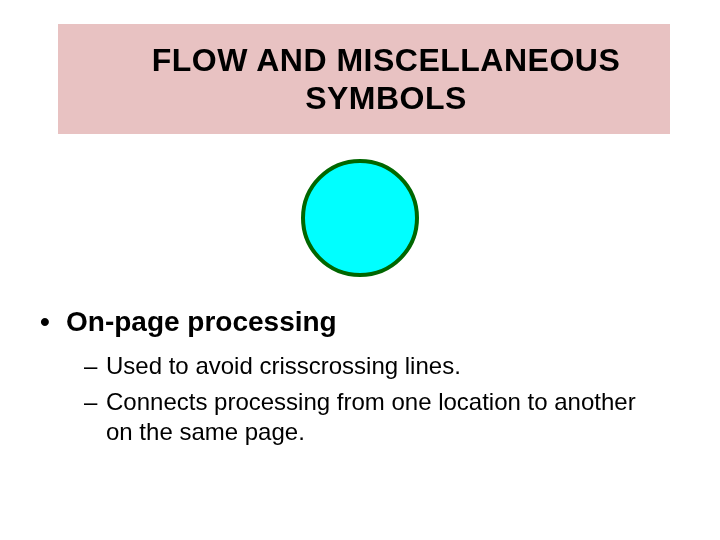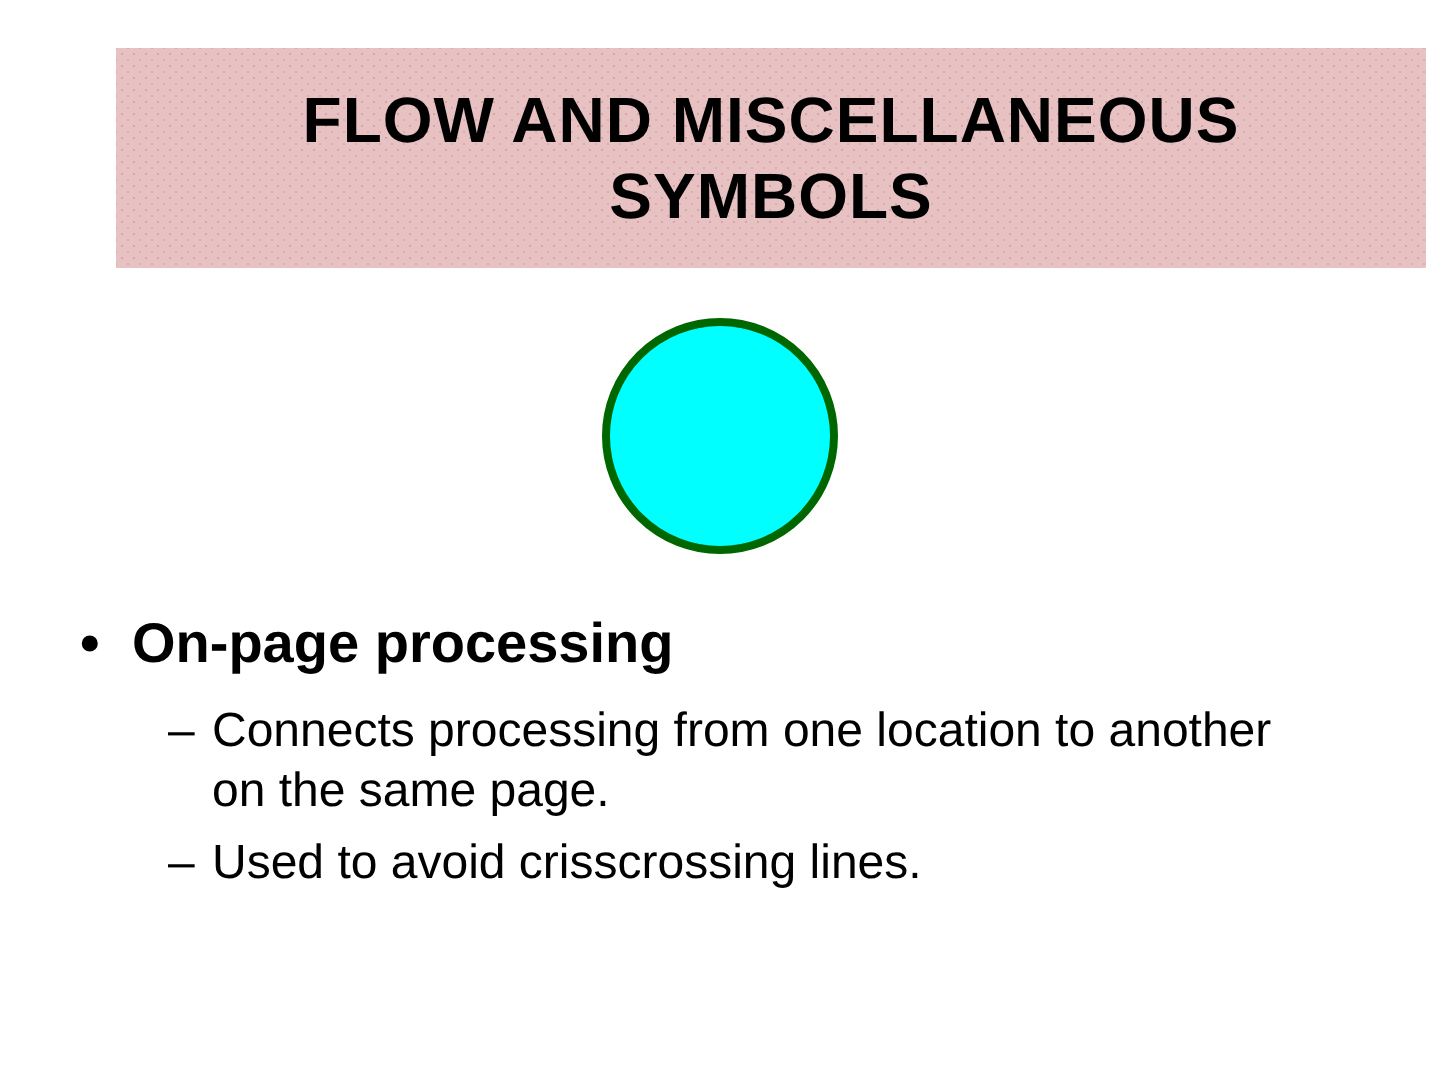--- a/index.html
+++ b/index.html
@@ -13,32 +13,33 @@
   }
   .slide {
     position: relative;
     width: 720px;
     height: 540px;
   }
   .title-box {
     position: absolute;
     left: 58px;
     top: 24px;
-    width: 655px;
+    width: 568px;
     height: 110px;
     background: #e8c2c2;
     background-image:
       radial-gradient(rgba(120,40,40,0.18) 0.6px, transparent 0.6px),
       radial-gradient(rgba(120,40,40,0.12) 0.6px, transparent 0.6px);
     background-size: 6px 6px, 6px 6px;
     background-position: 0 0, 3px 3px;
     display: flex;
     align-items: center;
     justify-content: center;
     text-align: center;
+    padding-left: 44px;
   }
   .title-text {
     font-size: 32px;
     font-weight: bold;
     line-height: 1.2;
     letter-spacing: 0.5px;
     color: #000000;
     white-space: pre-line;
   }
   .symbol-area {
@@ -106,21 +107,21 @@
   <div class="symbol-area">
     <div class="connector-circle"></div>
   </div>
 
   <div class="content">
     <p class="bullet-l1">
       <span class="marker">•</span><span>On-page processing</span>
     </p>
     <div class="sub-list">
       <p class="bullet-l2">
-        <span class="marker">–</span><span>Connects processing from one location to another on the same page.</span>
+        <span class="marker">–</span><span>Used to avoid crisscrossing lines.</span>
       </p>
       <p class="bullet-l2">
-        <span class="marker">–</span><span>Used to avoid crisscrossing lines.</span>
+        <span class="marker">–</span><span>Connects processing from one location to another on the same page.</span>
       </p>
     </div>
   </div>
 
 </div>
 
 </body></html>

